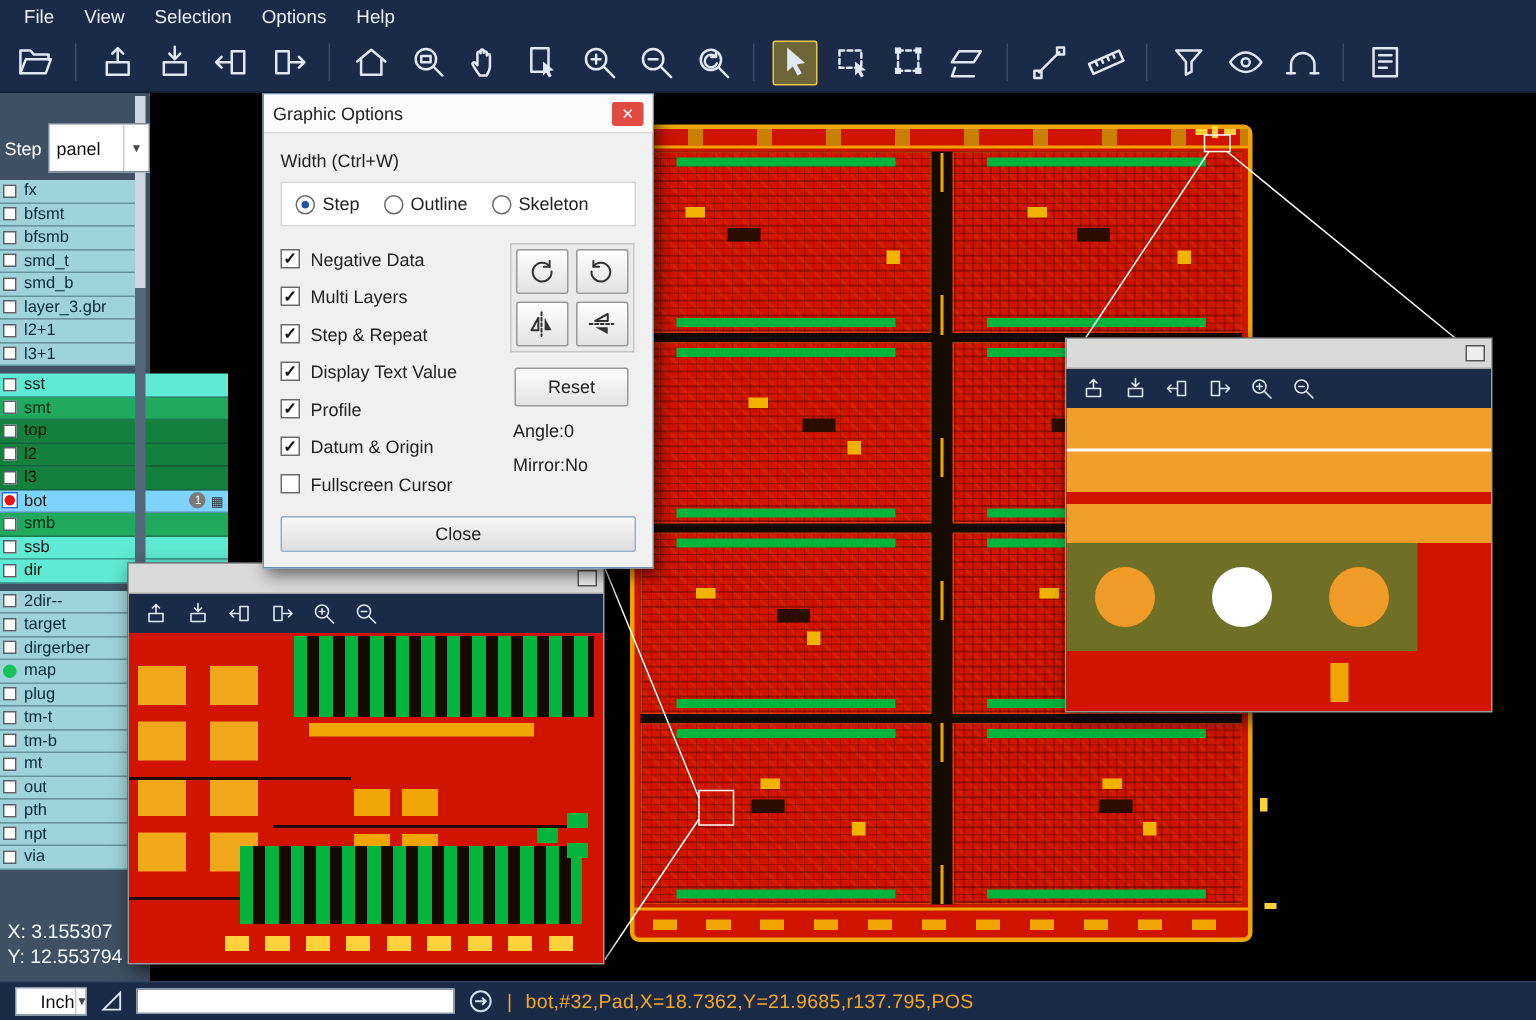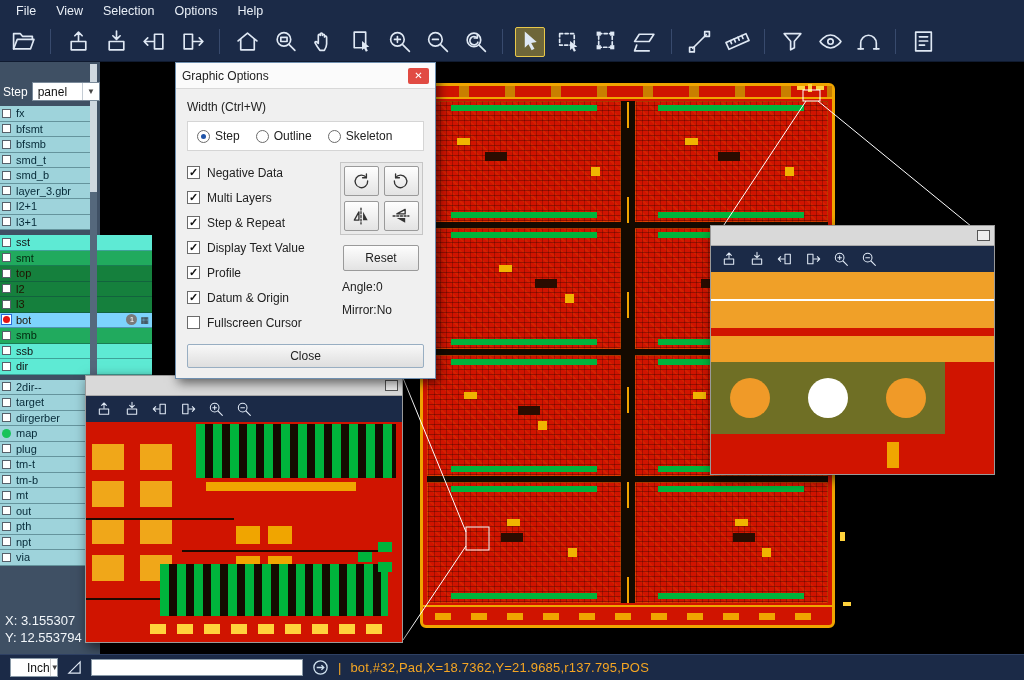--- a/index.html
+++ b/index.html
@@ -45,21 +45,21 @@
   .pcb-centerline{position:absolute;left:50%;top:15px;bottom:22px;width:2px;margin-left:-1px;
     background:repeating-linear-gradient(0deg,#f0a500 0 26px,transparent 26px 95px)}
   .fid{position:absolute;background:#ffd23c;z-index:2}
 
   .overlay{position:absolute;left:0;top:0;z-index:5;pointer-events:none}
 
   
   .sidebar{position:absolute;left:0;top:0;width:100px;height:592px;background:#3f5064;z-index:10}
   .step-row{display:flex;align-items:center;gap:4px;padding:20px 0 3px 3px}
   .step-label{color:#fff;font-size:12px}
-  .step-combo{position:relative;width:128px;height:19px;background:#fff;border:1px solid #7a8a9a;
+  .step-combo{position:relative;width:128px;height:33px;background:#fff;border:1px solid #7a8a9a;
     display:flex;align-items:center;font-size:12px;padding-left:5px;color:#111;z-index:11}
   .step-combo .arrow{margin-left:auto;width:17px;height:100%;border-left:1px solid #c4ccd4;
     display:flex;align-items:center;justify-content:center;font-size:8px;color:#444}
   .layer-list{position:relative;padding-top:2px}
   .layer-row{display:flex;align-items:center;height:15.5px;width:90px;font-size:11px;line-height:14px;
     border-bottom:1px solid rgba(16,56,66,.4);cursor:default}
   .layer-row.wide{width:152px}
   .gap{height:5px}
   .cbcell{width:13px;flex:0 0 13px;display:flex;align-items:center;justify-content:center}
   .cb{width:9px;height:9px;background:#fff;border:1px solid #56606a;display:flex;align-items:center;justify-content:center}

